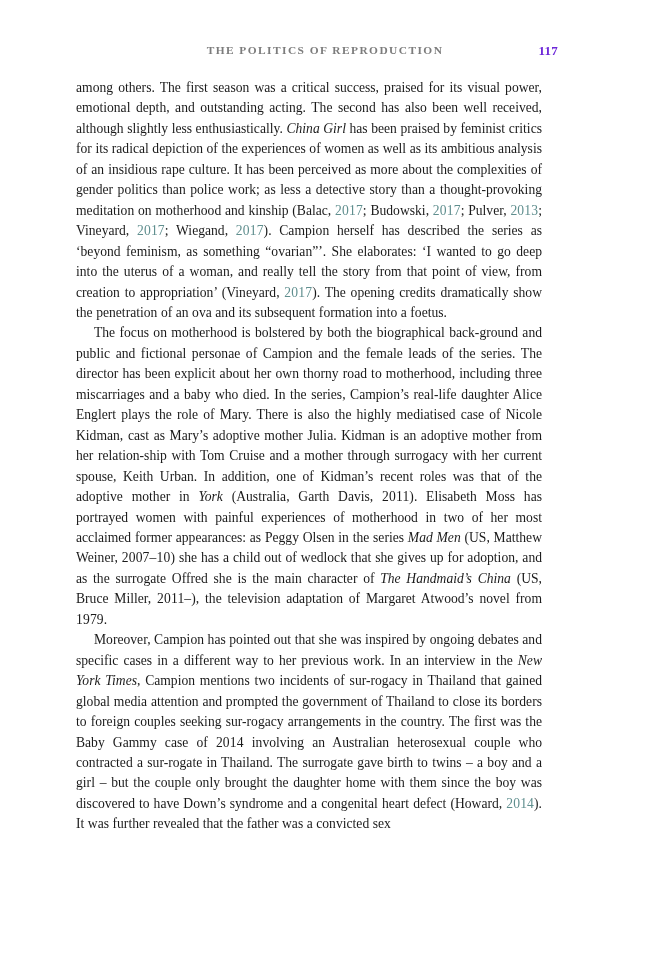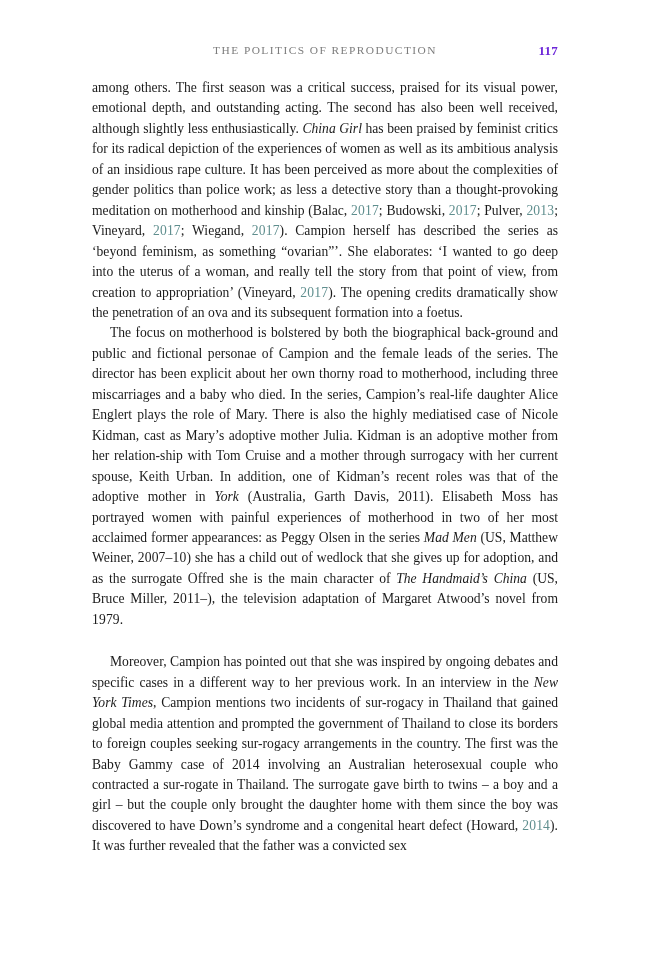--- a/index.html
+++ b/index.html
@@ -29,61 +29,60 @@
     top: 44px;
     left: 92px;
     width: 466px;
     height: 18px;
     display: flex;
     align-items: baseline;
     justify-content: center;
   }
   .rh-title {
     font-family: "Liberation Serif", "DejaVu Serif", serif;
-    font-weight: normal;
+    font-weight: bold;
     font-size: 11.4px;
     letter-spacing: 1.45px;
     color: #7c7c7c;
     white-space: nowrap;
   }
   .rh-folio {
     position: absolute;
     right: 0;
     top: -1px;
     font-family: "Liberation Serif", "DejaVu Serif", serif;
     font-weight: bold;
     font-size: 13px;
     color: #6d28d9;
     letter-spacing: 0.2px;
   }
 
   
   .textblock {
     position: absolute;
     top: 78px;
-    left: 92px;
+    left: 76px;
     width: 466px;
   }
 
   p.para {
     margin: 0;
     text-align: justify;
     text-justify: inter-word;
     font-size: 13.6px;
     line-height: 20.45px;
     letter-spacing: 0.01px;
     word-spacing: 0.1px;
     hyphens: manual;
   }
   p.para.indent {
     text-indent: 18px;
   }
   p.para:last-child {
     margin-bottom: 0;
-    margin-top: 22px;
   }
 
   .ttl { font-style: italic; }
   .yr  { color: #5f8e8e; letter-spacing: 0.15px; }
   .num { letter-spacing: 0.15px; }
 </style>
 </head>
 <body>
 
 <div class="page">

